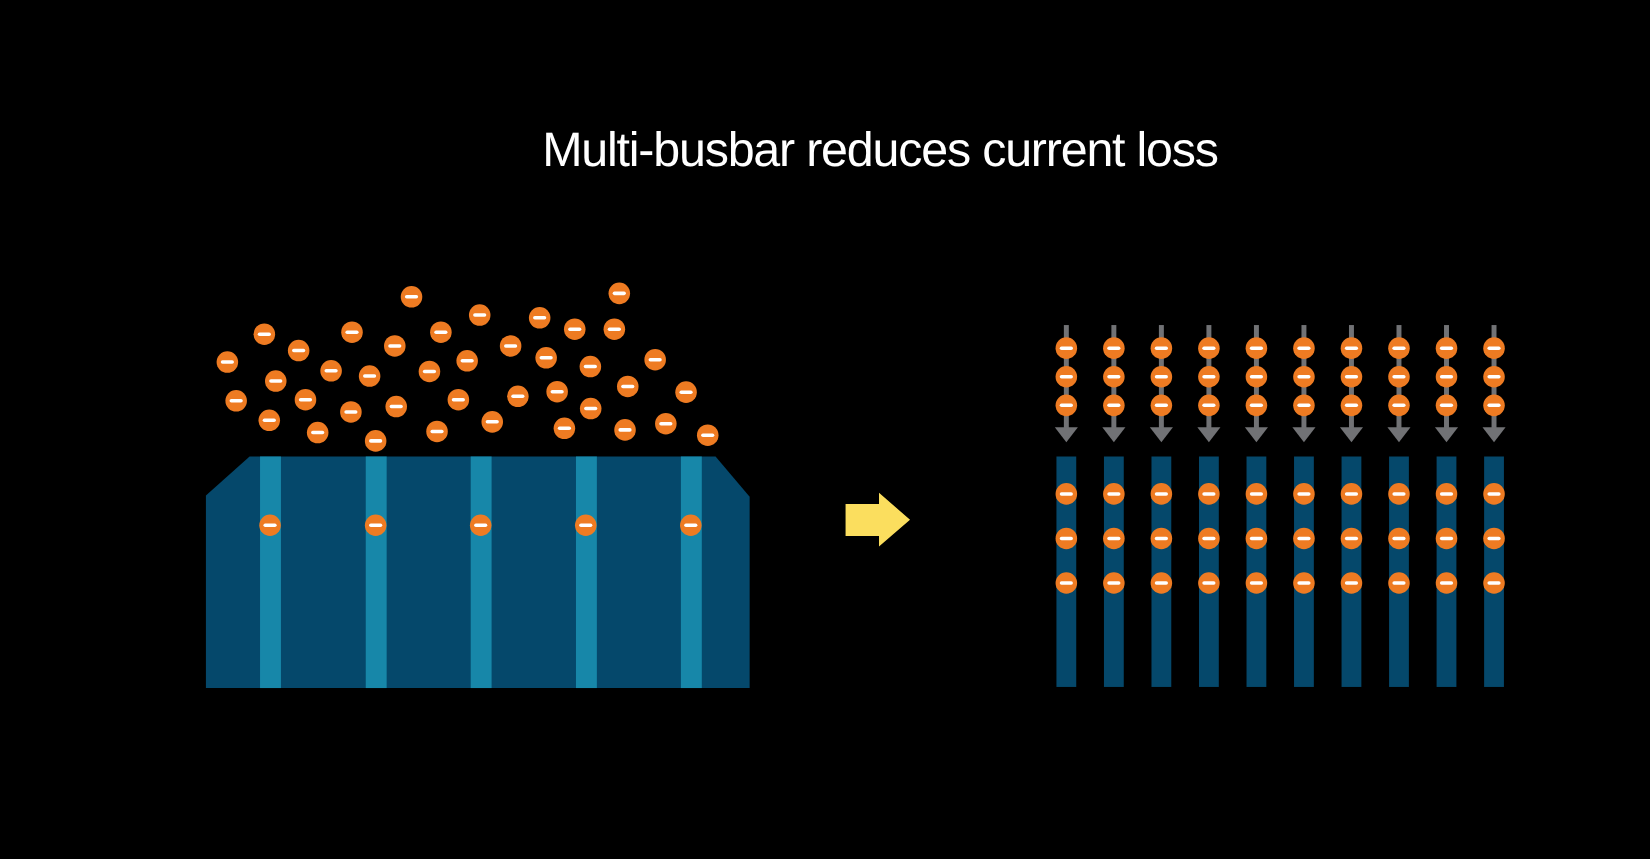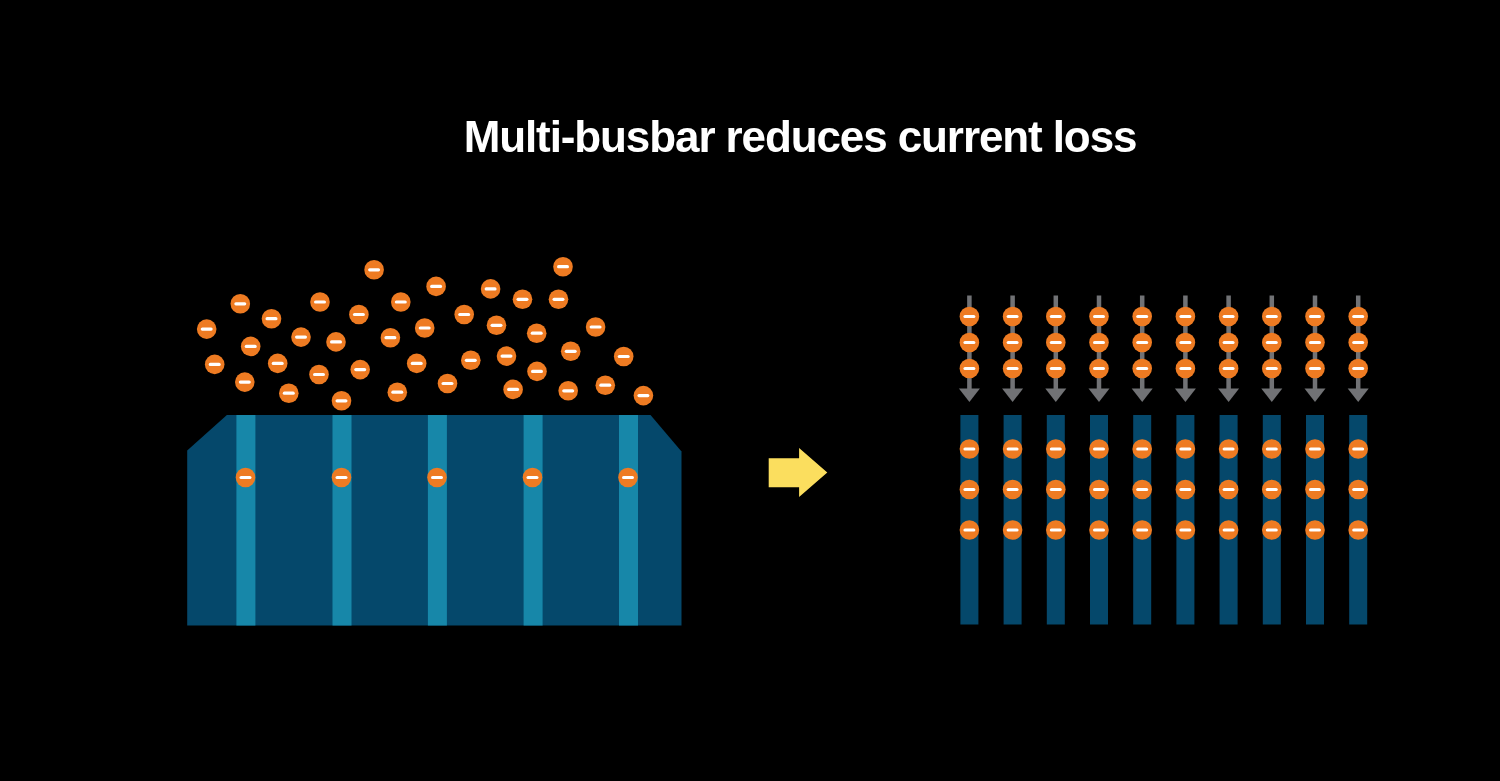--- a/index.html
+++ b/index.html
@@ -12,21 +12,21 @@
     overflow: hidden;
     font-family: "Liberation Sans", sans-serif;
   }
   #title {
     position: absolute;
     left: 800px; top: 112px;
     transform: translateX(-50%);
     margin: 0;
     color: #ffffff;
     font-size: 44px;
-    font-weight: bold;
+    font-weight: normal;
     letter-spacing: -1.1px;
     white-space: nowrap;
   }
   #diagram { position: absolute; left: 0; top: 0; }
 </style>
 </head>
 <body style="background: rgb(0, 0, 0);">
 
 <div id="canvas" style="background: rgb(0, 0, 0);">
   <h1 id="title" style="color: rgb(255, 255, 255);">Multi-busbar reduces current loss</h1>

